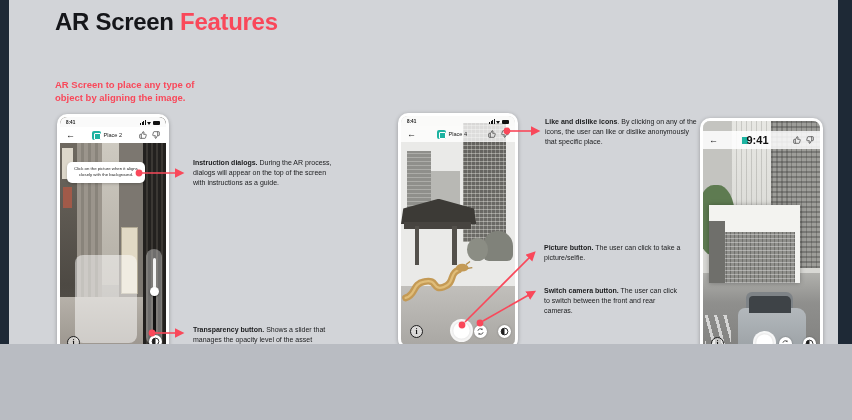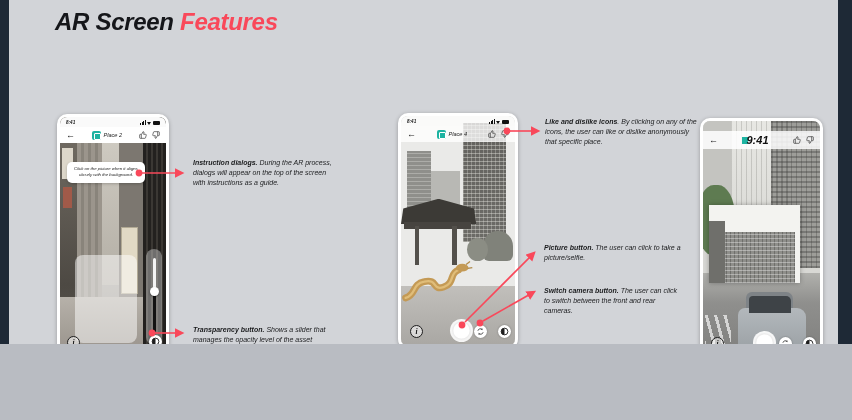--- a/index.html
+++ b/index.html
@@ -1,17 +1,17 @@
 <!DOCTYPE html>
 <html><head>
 <meta charset="utf-8">
 <style>
   html,body{margin:0;padding:0;}
   body{font-family:"Liberation Sans", sans-serif; background:#b9bcc2;}
-  .canvas{position:relative;width:852px;height:344px;background:#d2d4d8;overflow:hidden;font-style:italic;}
+  .canvas{position:relative;width:852px;height:344px;background:#d2d4d8;overflow:hidden;}
   .edge{position:absolute;top:0;bottom:0;background:#1e2936;}
   .edge.left{left:0;width:9px;}
   .edge.right{right:0;width:14px;}
 
   
   .title{position:absolute;left:55px;top:8px;font-size:24px;font-weight:800;letter-spacing:-.3px;color:#15161a;white-space:nowrap;}
   .title .red{color:#f9485a;}
   .sec-head{position:absolute;color:#f9485a;font-weight:bold;font-size:9.5px;line-height:1.32;}
   .sec-head.l{left:55px;top:79px;width:165px;}
   .sec-head.r{left:400px;top:70px;width:160px;}
@@ -110,20 +110,21 @@
 </style>
 </head>
 <body>
 
 <div class="canvas">
   <div class="edge left"></div>
   <div class="edge right"></div>
 
   <div class="title"><span>AR Screen</span>&nbsp;<span class="red">Features</span></div>
 
+  <div class="sec-head l">AR Screen to place any type of object by aligning the image.</div>
 
   <div class="phone" style="left:57px;top:114px;width:106px;height:240px;">
     <div class="screen">
       <div class="photo p1">
         <div class="s1-left"></div>
         <div class="s1-sign1"></div>
         <div class="s1-sign2"></div>
         <div class="s1-mid"></div>
         <div class="s1-far"></div>
         <div class="s1-right"></div>

